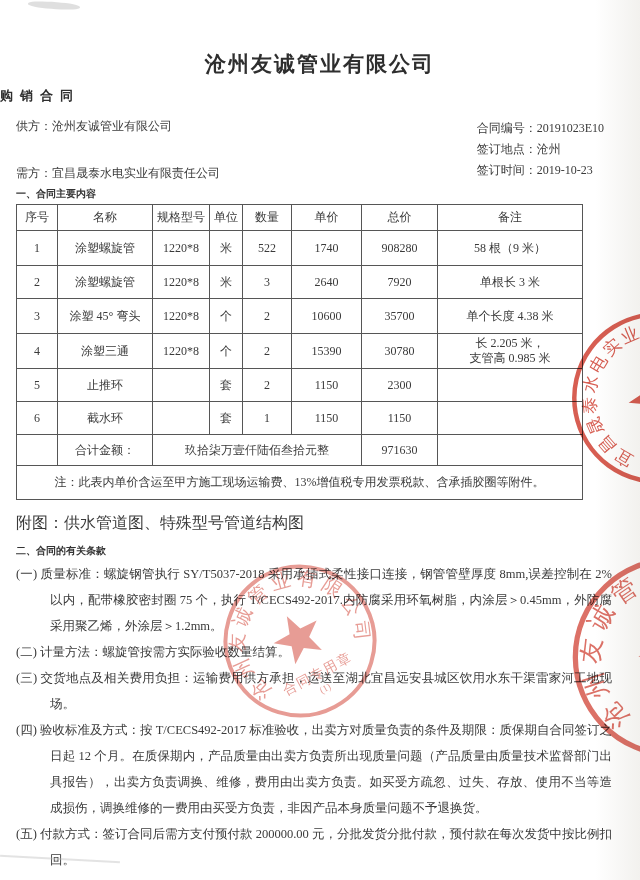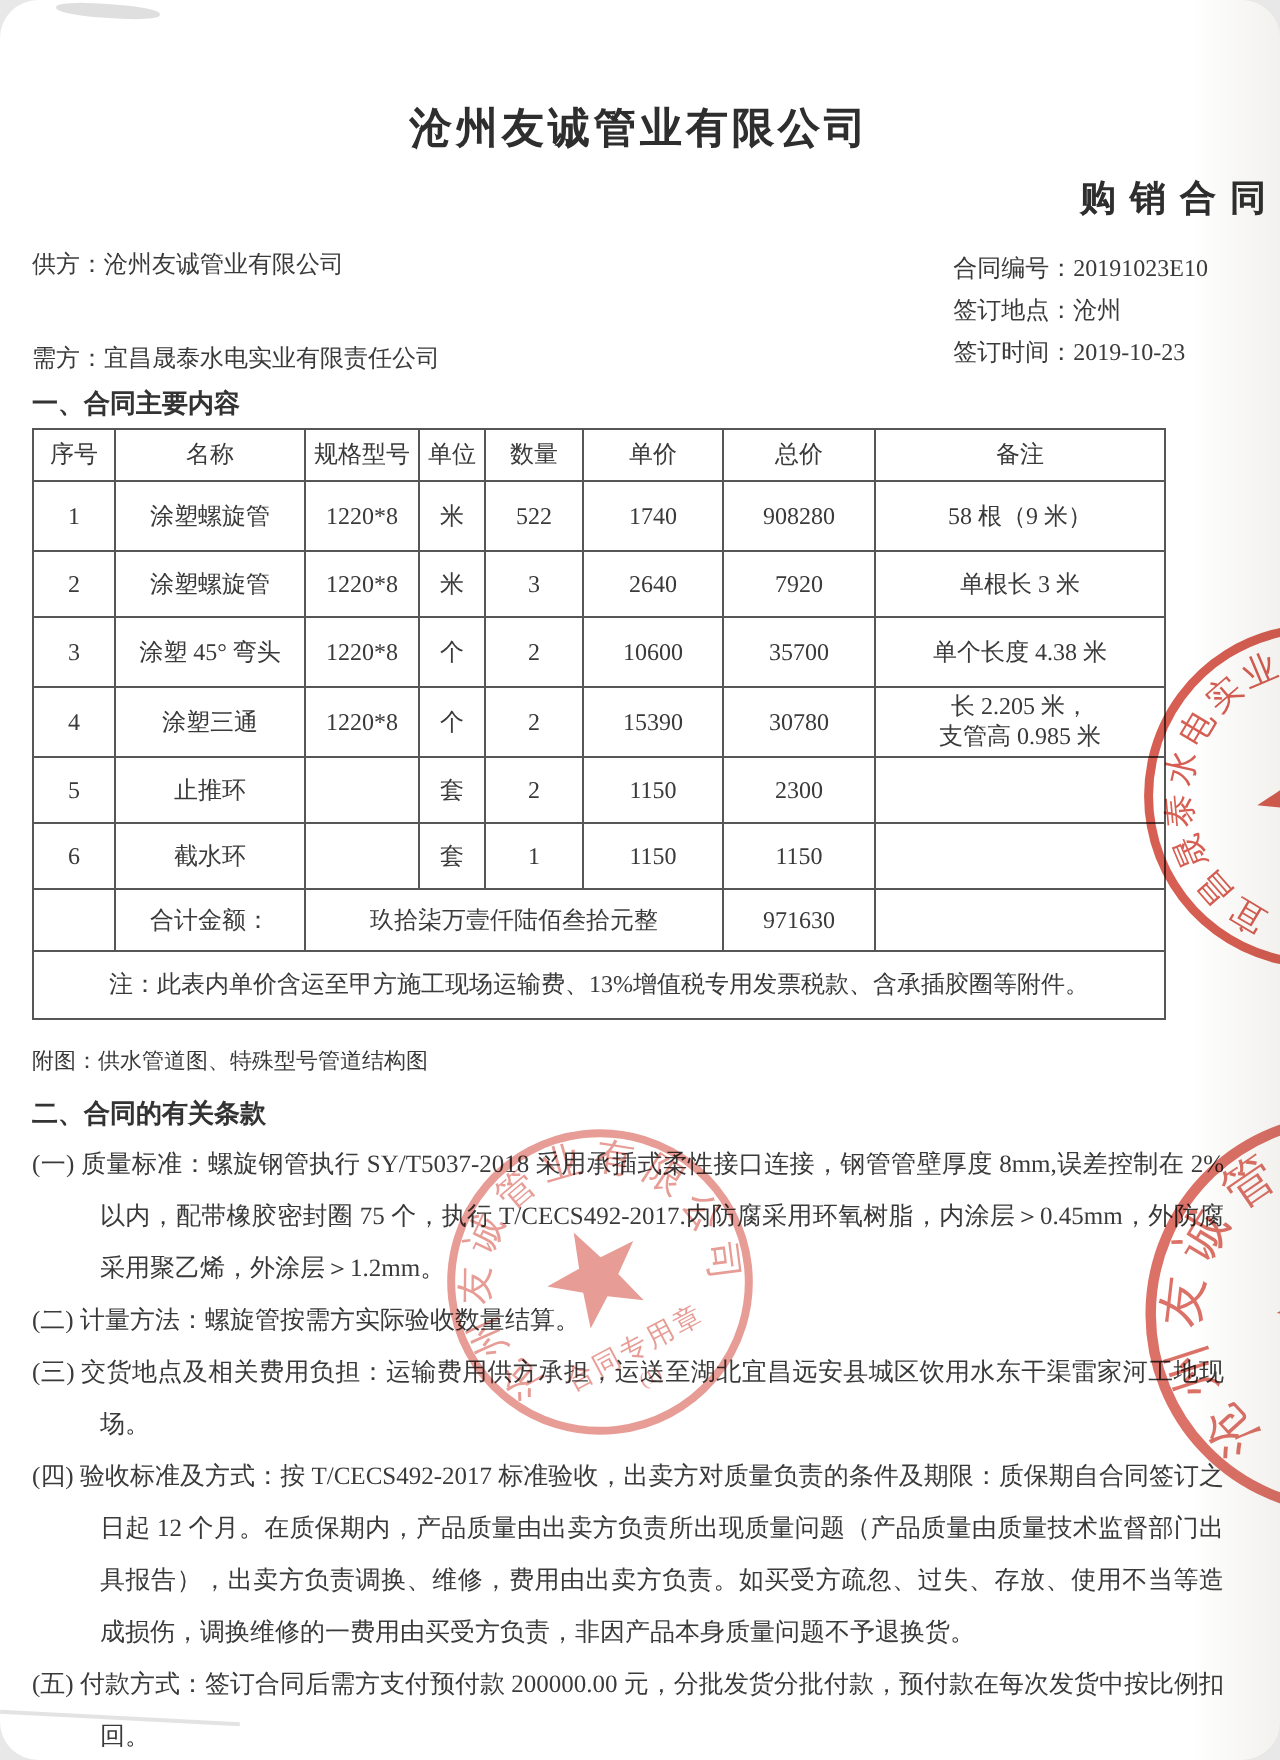--- a/index.html
+++ b/index.html
@@ -3,41 +3,40 @@
 <meta charset="utf-8">
 <style>
   * { margin:0; padding:0; box-sizing:border-box; }
   html,body { background:#e8e8e8; }
   .page {
     position:relative; width:640px; height:880px; margin:0 auto;
     background:linear-gradient(to right, #ffffff 0%, #ffffff 93%, #f2f1ee 100%);
     overflow:hidden;
     font-family:"Liberation Serif","DejaVu Serif",serif;
     color:#3a3a3a;
-    border-radius:19px;
   }
   .company-title { padding-top:50px; text-align:center; font-size:21px; font-weight:600; letter-spacing:2px; color:#2e2e2e; }
-  .doc-title { margin-top:9px; text-align:right; font-size:18px; font-weight:600; letter-spacing:7px; color:#2e2e2e; }
+  .doc-title { margin-top:9px; text-align:left; font-size:13px; font-weight:600; letter-spacing:7px; color:#2e2e2e; }
 
   .header-info { display:flex; justify-content:space-between; margin:13px 36px 0 16px; font-size:12px;gap:36px; }
   .parties .line2 { margin-top:30px; }
   .meta-col .meta-line { line-height:21px; }
 
-  .sec-heading { margin:5px 0 3px 16px; font-size:13px; font-weight:600; color:#333; }
+  .sec-heading { margin:5px 0 3px 16px; font-size:10px; font-weight:600; color:#333; }
 
   table.items { border-collapse:collapse; table-layout:fixed; width:566px; margin:3px 0 0 16px; }
   table.items td { border:1px solid #565656; font-size:12px; text-align:center; color:#3a3a3a; padding:1px 2px; white-space:pre-line; line-height:1.25; }
   tr.h-head   { height:26px;padding-left:43px; }
   tr.h-row    { height:33px; }
   tr.h-row-lg { height:35px; }
   tr.h-total  { height:31px; }
   tr.h-note   { height:34px; }
   td.note-cell { text-align:left; padding:2px 3px; }
 
-  .attachment { margin:13px 4px 0 16px; font-size:11px; }
+  .attachment { margin:13px 4px 0 16px; font-size:16px; }
 
   .clauses { margin:3px 28px 0 16px; font-size:12.5px; line-height:26px; text-align:justify; }
   .clause { padding-left:34px; text-indent:-34px; }
 
   
   .stamp { position:absolute; mix-blend-mode:multiply; pointer-events:none; }
   .seal-ring  { fill:none; stroke:#cf3a2c; stroke-width:5; }
   .seal-arc   { fill:#cf3a2c; font-size:24px; letter-spacing:6px; font-family:"Liberation Serif",serif; }
   .seal-star  { fill:#cf3a2c; }
   .seal-label { fill:#cf3a2c; font-size:17px; letter-spacing:2px; }

